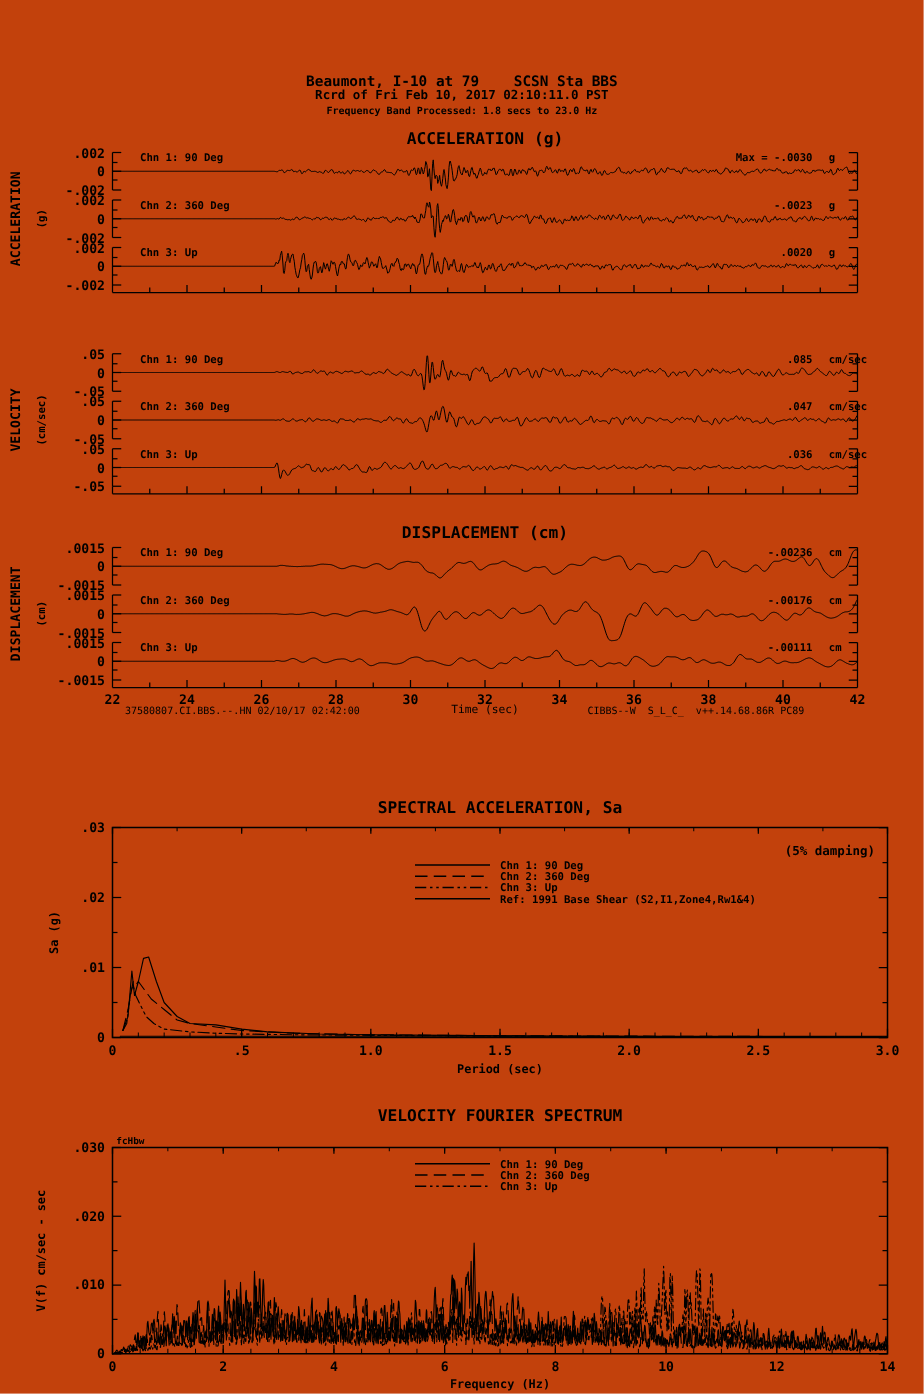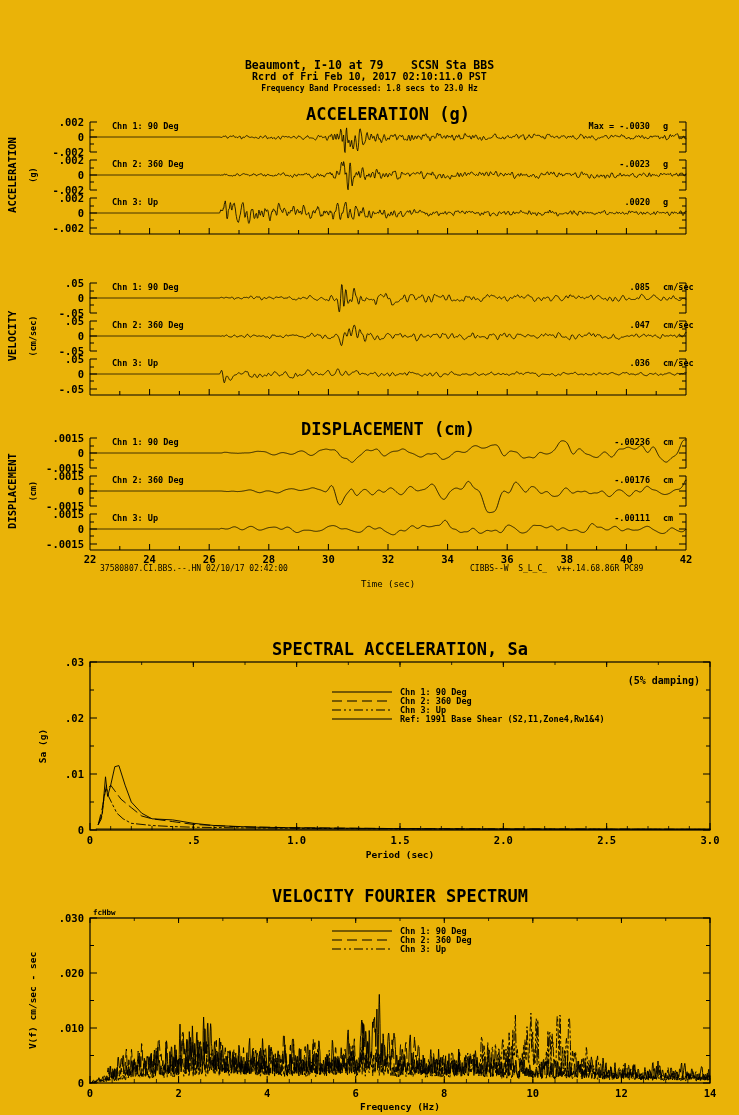--- a/index.html
+++ b/index.html
@@ -1,30 +1,30 @@
 <!DOCTYPE html>
 <html><head>
 <meta charset="utf-8">
 <style>
   html,body{margin:0;padding:0;background:#fff;}
-  .page{position:relative;width:739px;height:1115px;background:#eab308;color:#000;
+  .page{position:relative;width:739px;height:1115px;background:#c2410c;color:#000;
         font-family:"DejaVu Sans Mono",monospace;overflow:hidden;}
   .hdr{position:absolute;left:0;width:739px;text-align:center;font-weight:bold;white-space:pre;}
   .t1{top:58px;font-size:11.5px;}
   .t2{top:71px;font-size:10px;}
   .t3{top:84px;font-size:8px;}
   .t4{top:93px;font-size:8px;}
-  .ptitle{position:absolute;left:90px;width:596px;text-align:center;font-size:17px;
+  .ptitle{position:absolute;left:90px;width:596px;text-align:center;font-size:13px;
           font-weight:bold;white-space:pre;}
   .wide{width:620px;}
   .chart{position:absolute;left:0;}
   .chart svg{overflow:visible;display:block;}
   svg text{font-family:"DejaVu Sans Mono",monospace;font-weight:bold;fill:#000;}
   .ft{position:absolute;font-weight:normal;white-space:pre;font-size:8px;}
-  .ftime{font-size:9px;margin-top:16px;}
+  .ftime{font-size:9px;}
 </style>
 </head>
 <body>
 
 <div class="page">
   <div class="hdr t1">Beaumont, I-10 at 79    SCSN Sta BBS</div>
   <div class="hdr t2">Rcrd of Fri Feb 10, 2017 02:10:11.0 PST</div>
   <div class="hdr t3">Frequency Band Processed: 1.8 secs to 23.0 Hz</div>
 
   <div class="ptitle" style="top:104px">ACCELERATION (g)</div>

